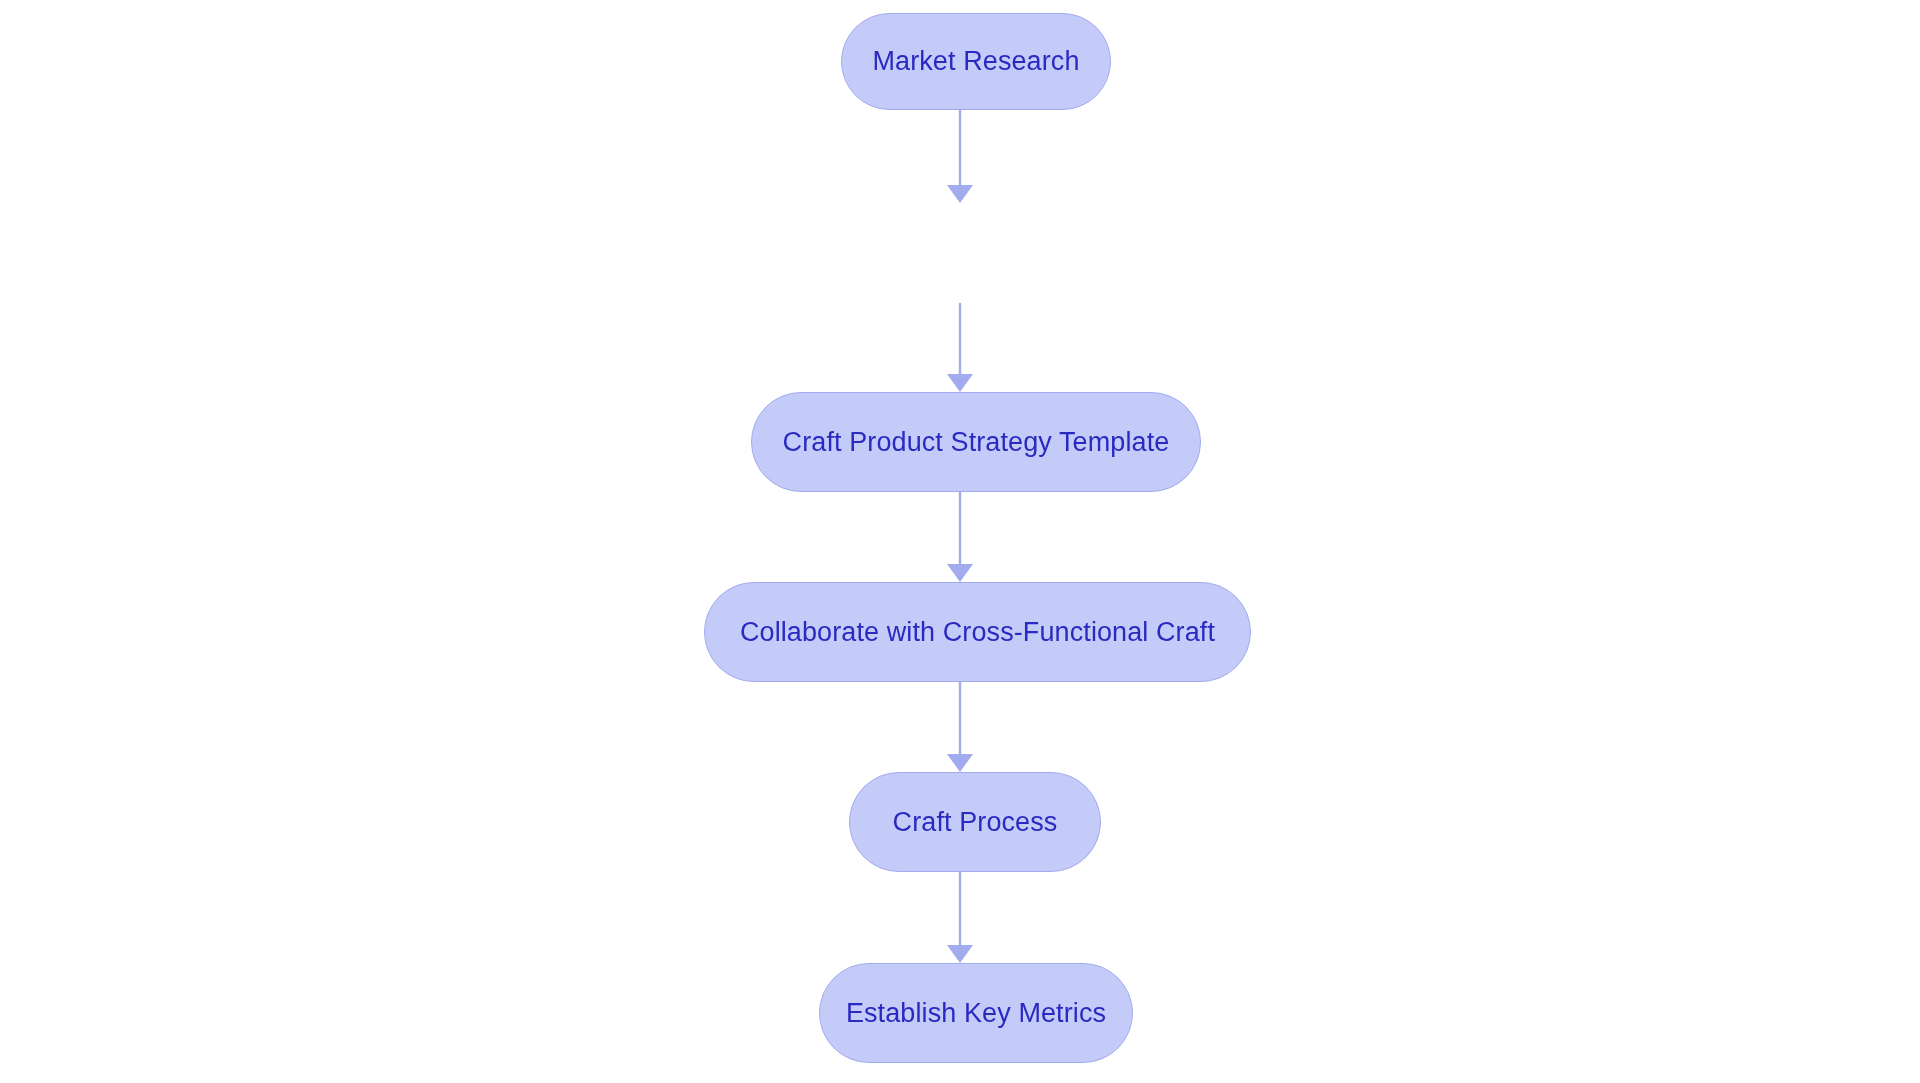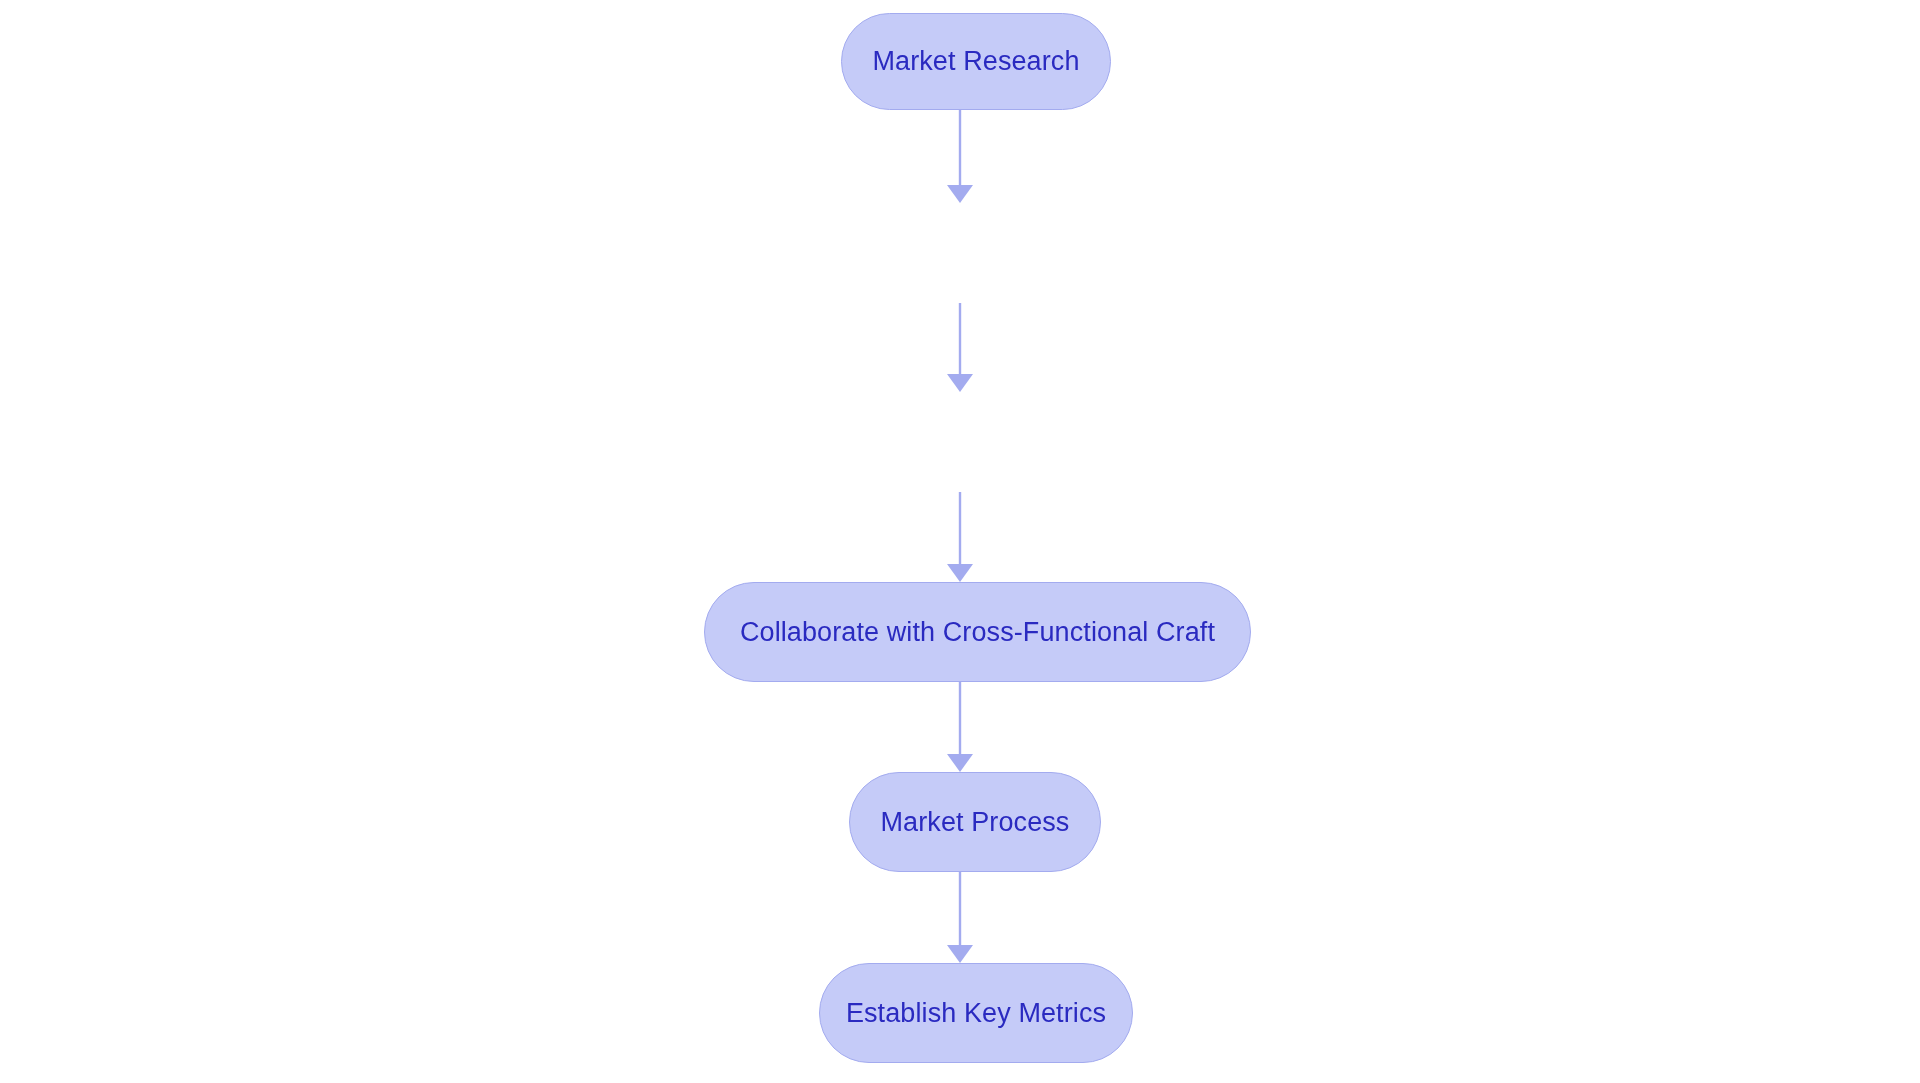--- a/index.html
+++ b/index.html
@@ -103,27 +103,30 @@
     </g>
   </svg>
 
   <div id="node-layer">
 
     <div class="flow-node" style="left:825px; top:13px; width:270px; height:97px;">
       <span class="flow-node-label">Market Research</span>
     </div>
 
 
+    <div class="flow-node" style="left:735px; top:392px; width:450px; height:100px;">
+      <span class="flow-node-label">Craft Product Strategy Template</span>
+    </div>
 
     <div class="flow-node" style="left:688px; top:582px; width:547px; height:100px;">
       <span class="flow-node-label">Collaborate with Cross-Functional Craft</span>
     </div>
 
     <div class="flow-node" style="left:833px; top:772px; width:252px; height:100px;">
-      <span class="flow-node-label">Market Process</span>
+      <span class="flow-node-label">Craft Process</span>
     </div>
 
     <div class="flow-node" style="left:803px; top:963px; width:314px; height:100px;">
       <span class="flow-node-label">Establish Key Metrics</span>
     </div>
 
   </div>
 </div>
 
 </body></html>

